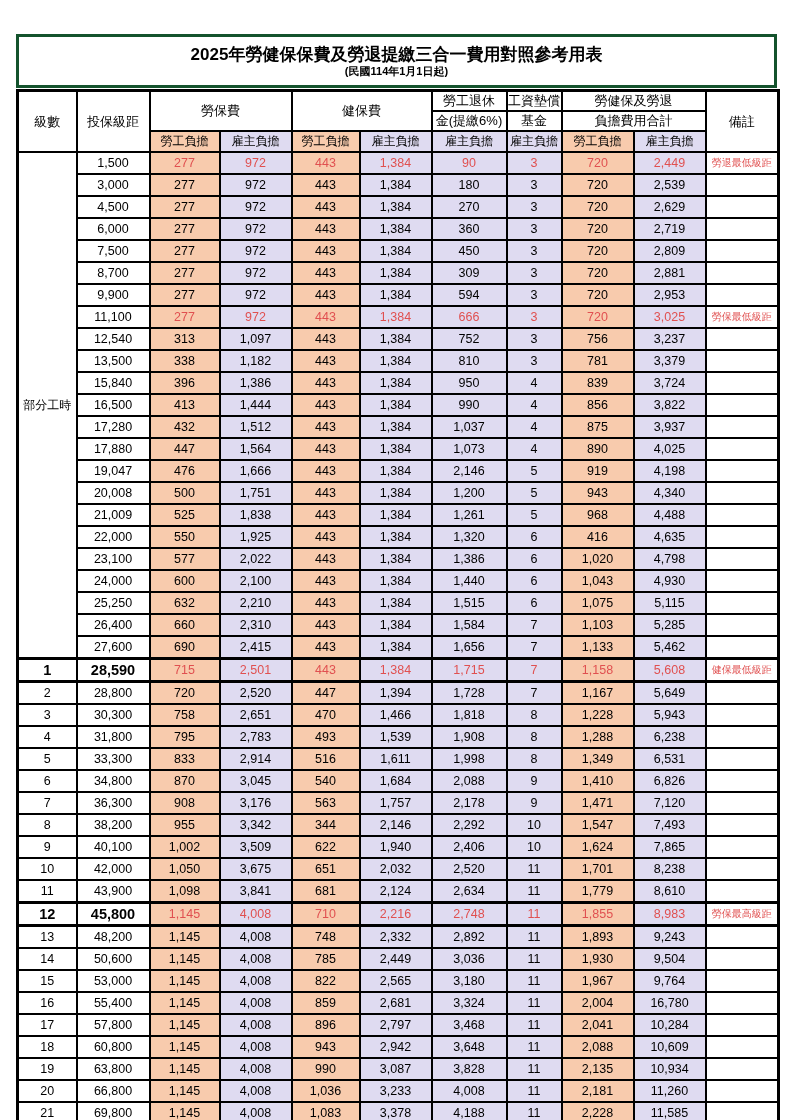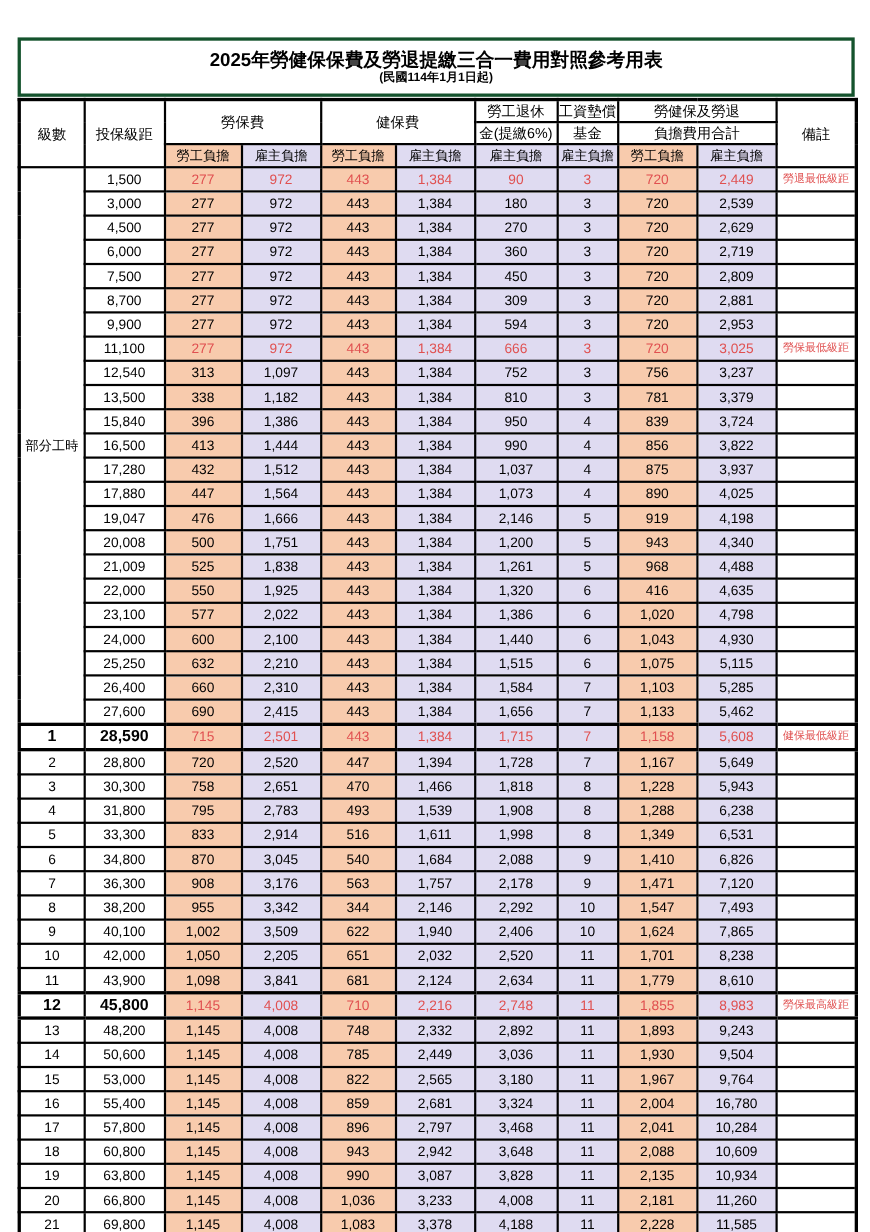--- a/index.html
+++ b/index.html
@@ -493,21 +493,21 @@
           <td class="val er">2,406</td>
           <td class="val er">10</td>
           <td class="val emp">1,624</td>
           <td class="val er">7,865</td>
           <td class="note"></td>
         </tr>
         <tr>
           <td class="level">10</td>
           <td class="bracket">42,000</td>
           <td class="val emp">1,050</td>
-          <td class="val er">2,205</td>
+          <td class="val er">3,675</td>
           <td class="val emp">651</td>
           <td class="val er">2,032</td>
           <td class="val er">2,520</td>
           <td class="val er">11</td>
           <td class="val emp">1,701</td>
           <td class="val er">8,238</td>
           <td class="note"></td>
         </tr>
         <tr>
           <td class="level">11</td>

